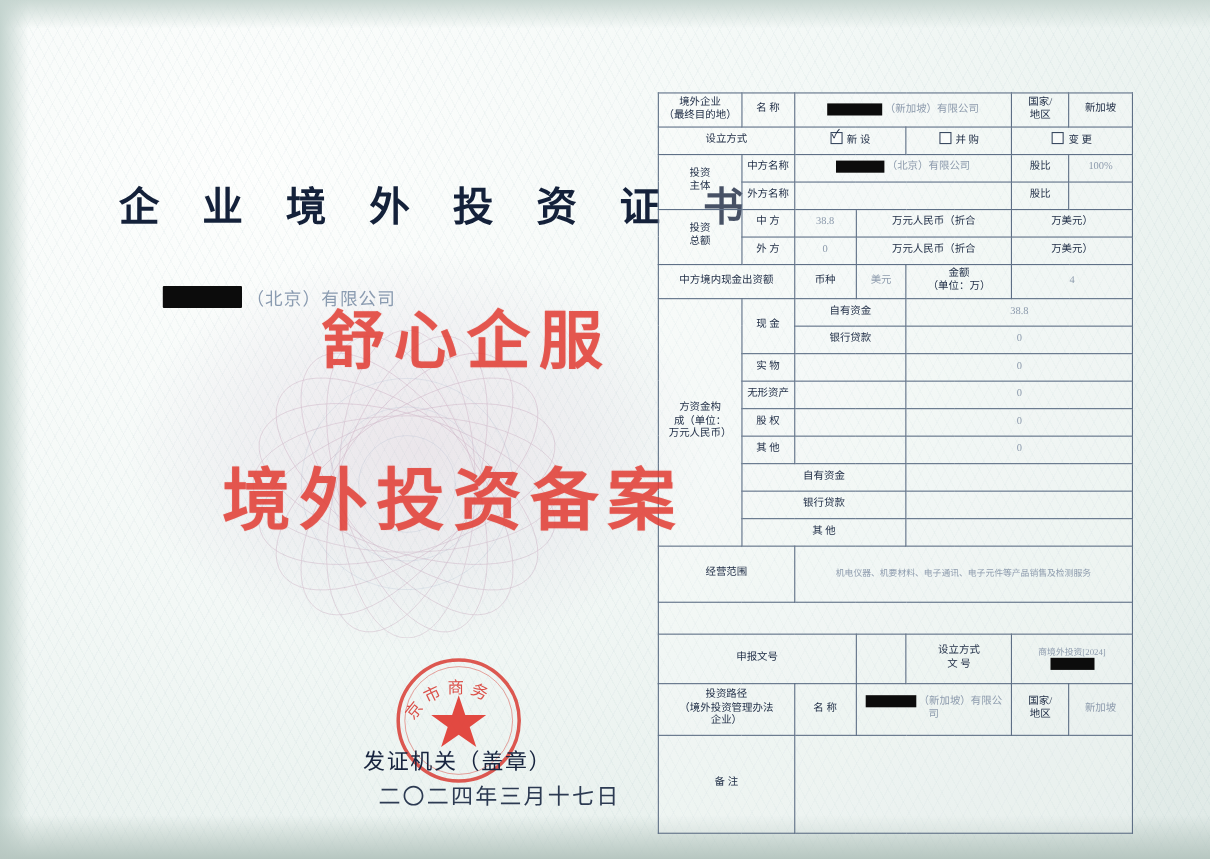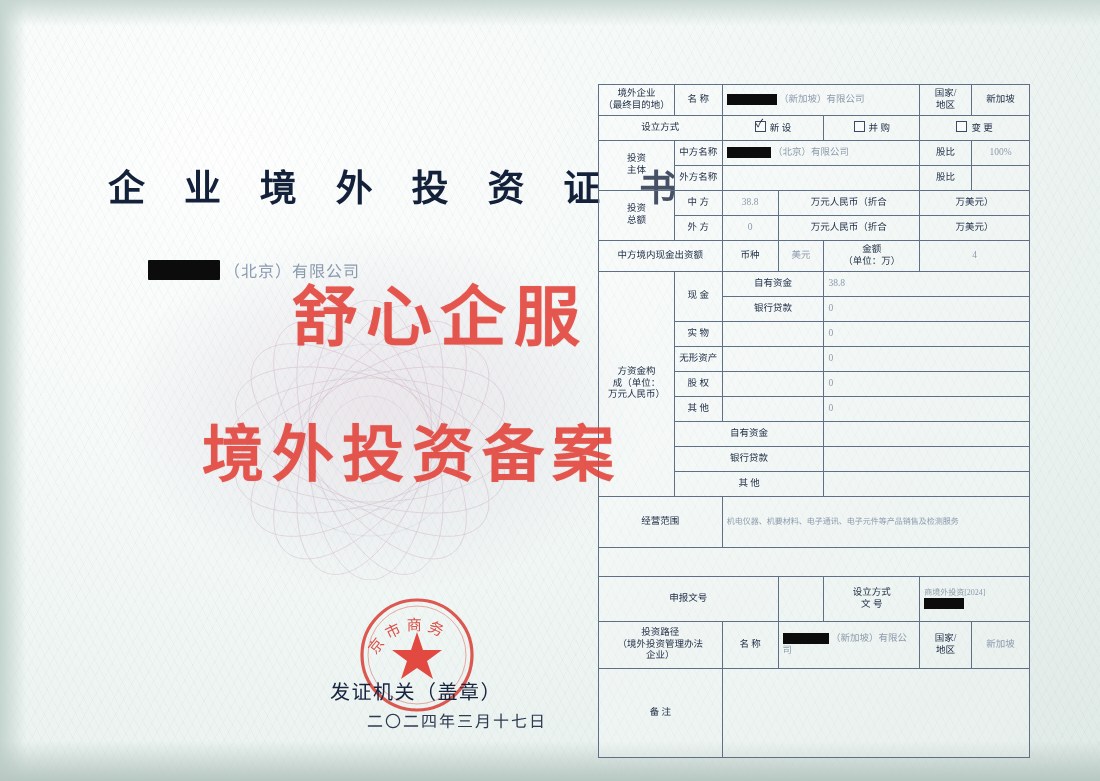--- a/index.html
+++ b/index.html
@@ -130,22 +130,22 @@
   }
   .issuer-line {
     position: absolute;
     left: 330px; top: 676px;
     font-size: 20px;
     color: #17243f;
     letter-spacing: 1.5px;
   }
   .date-line {
     position: absolute;
-    left: 367px; top: 708px;
-    font-size: 16px;
+    left: 344px; top: 708px;
+    font-size: 20px;
     color: #2c3a52;
     letter-spacing: 2px;
   }
 
   
   .table-wrap {
     position: absolute;
     left: 598px; top: 84px;
     width: 432px;
     border-radius: 22px;
@@ -159,21 +159,21 @@
     background: rgba(255,255,255,0.22);
   }
   table.cert td {
     border: 1px solid #5e6f86;
     padding: 3px 4px;
     height: 18px;
     vertical-align: middle;
     line-height: 1.25;
   }
   .c { text-align: center; }
-  .l { text-align: left; }
+  .l { text-align: center; }
   .tiny { font-size: 8px; margin-left: 20px; }
   .faint2 { color: #8d9bad; }
   .cb {
     display: inline-block;
     width: 9px; height: 9px;
     border: 1px solid #3a4a61;
     margin-right: 4px;
     vertical-align: -1px;
     position: relative;
     background: rgba(255,255,255,.5);
@@ -196,21 +196,21 @@
     position: absolute;
     pointer-events: none;
     font-family: "DejaVu Serif", "Liberation Serif", serif;
     font-weight: 700;
     color: rgba(226, 62, 52, 0.78);
     letter-spacing: 8px;
     text-shadow: 0 0 1px rgba(226,62,52,0.4);
   }
   .wm1 {
     left: 292px; top: 263px;
-    font-size: 66px;
+    font-size: 58px;
   }
   .wm2 {
     left: 202px; top: 404px;
     font-size: 62px;
   }
 </style>
 </head>
 <body>
 
 <div class="page">

